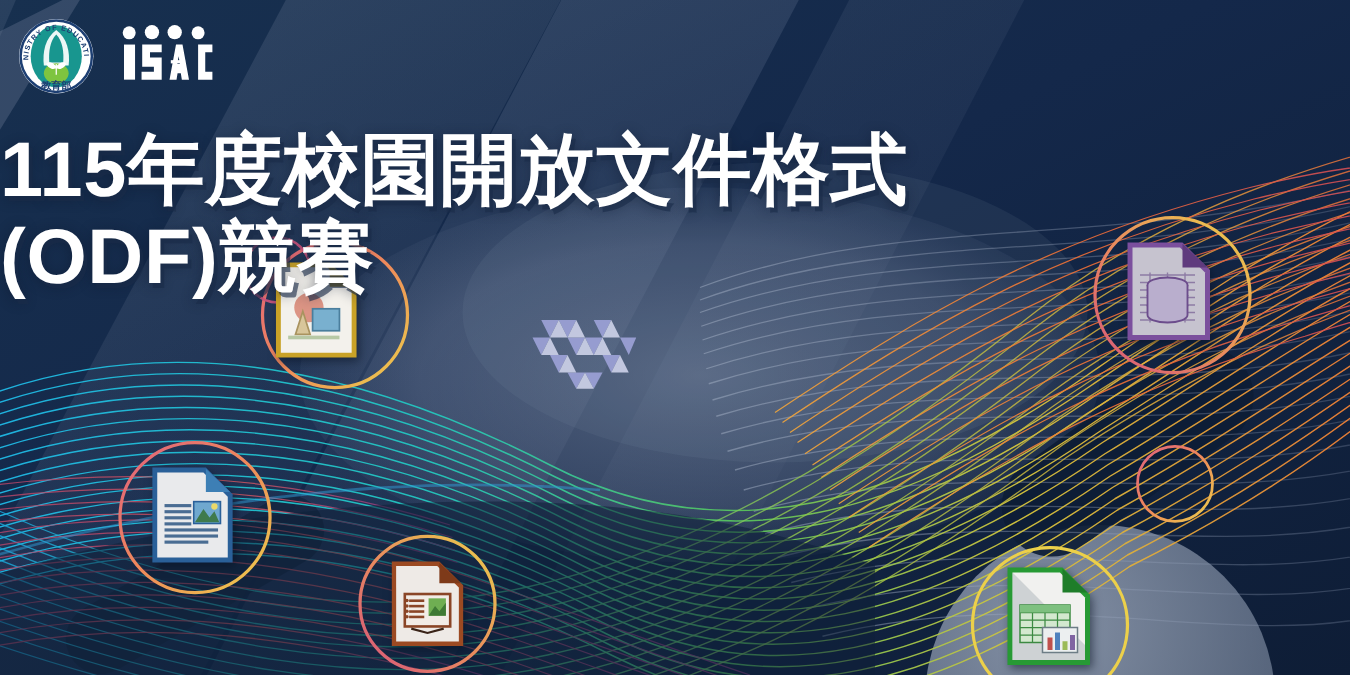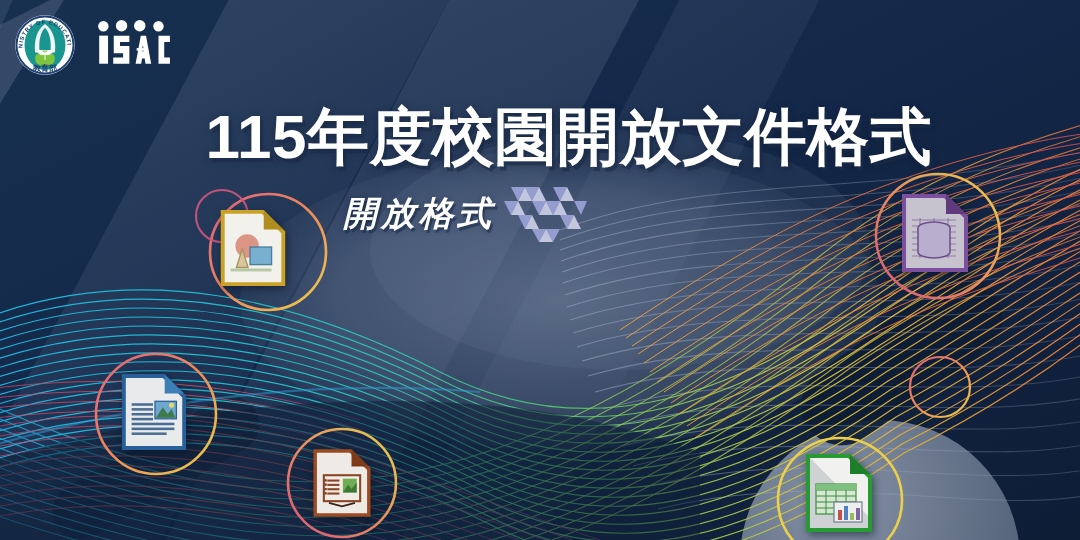--- a/index.html
+++ b/index.html
@@ -19,21 +19,21 @@
   #logo-row {
     position:absolute; left:14px; top:14px; height:62px;
     display:flex; align-items:center; gap:18px; z-index:40;
   }
   #moe-logo { width:62px; height:62px; display:block; }
   #isac-logo { width:78px; height:52px; display:block; }
 
   
   #text-block {
     position:absolute; left:0; top:104px; width:932px;
-    text-align:right; z-index:45; pointer-events:none;
+    text-align:left; z-index:45; pointer-events:none;
   }
   .title-line {
     color:#ffffff;
     font-weight:700;
     font-size:62px;
     line-height:1.08;
     letter-spacing:0.5px;
     text-shadow:3px 4px 0 rgba(26,44,72,0.62), 0 2px 10px rgba(10,20,40,0.45);
     white-space:nowrap;
   }
@@ -299,23 +299,23 @@
         <path d="M80 86 l10 -54 h10 l10 54 h-11 l-1.6 -10 h-5 l-1.6 10 z M92 62 h4 l-2 -12 z"></path>
         <rect x="82" y="56" width="22" height="5"></rect>
 
         <path d="M146 32 h-22 v54 h22 v-12 h-11 v-30 h11 z"></path>
       </g>
     </svg>
   </div>
 
   <div id="text-block">
     <div class="title-line" id="title-line-1">115年度校園開放文件格式</div>
+    <div class="title-line" id="title-line-2">(ODF)競賽</div>
 
     <div id="subtitle-row">
-      <span class="sub-text">開放格式</span>
 
       <svg id="checker-flag" viewBox="0 0 86 58">
         <g fill="#9aa0d4" opacity="0.95">
           <polygon points="10,2 24,2 17,16"></polygon>
           <polygon points="24,2 38,2 31,16"></polygon>
           <polygon points="52,2 66,2 59,16"></polygon>
           <polygon points="3,16 17,16 10,30"></polygon>
           <polygon points="31,16 45,16 38,30"></polygon>
           <polygon points="45,16 59,16 52,30"></polygon>
           <polygon points="73,16 86,16 80,30"></polygon>

